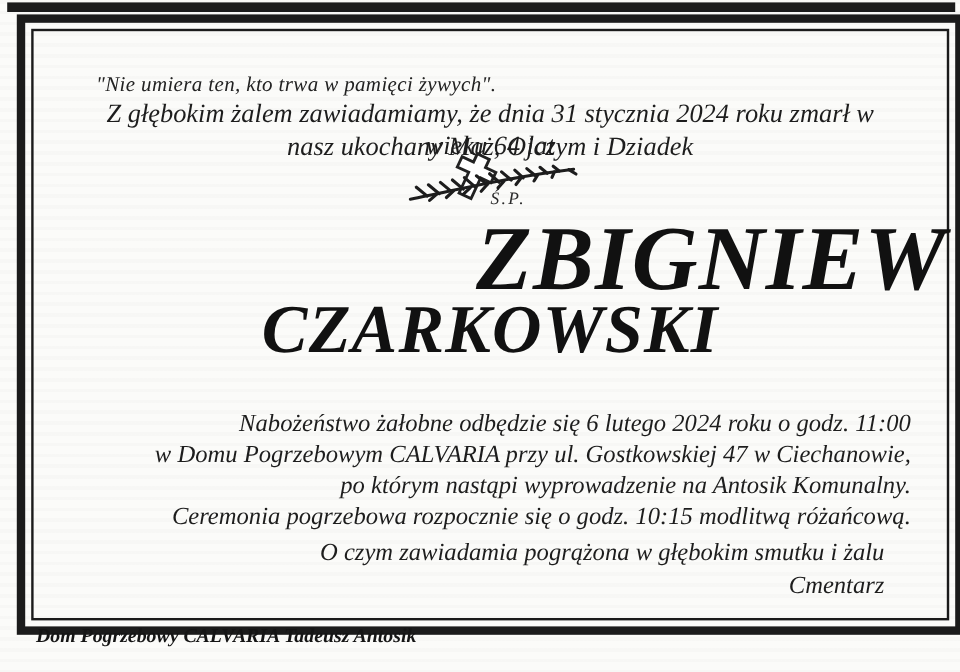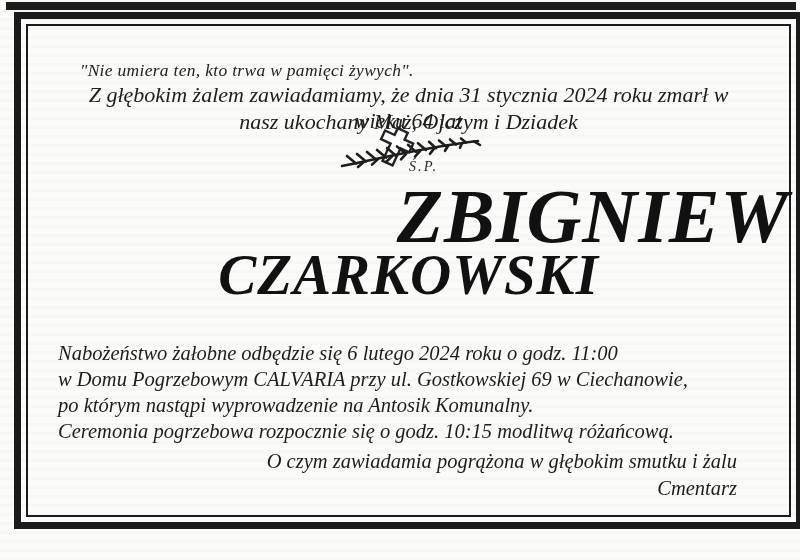--- a/index.html
+++ b/index.html
@@ -101,21 +101,21 @@
     text-align: right;
   }
   .name-2 {
     top: 220px;
     font-size: 57px;
   }
   .details {
     left: 30px;
     right: 30px;
     top: 314px;
-    text-align: left;
+    text-align: right;
     font-size: 20.5px;
     line-height: 26px;
     color: #1d1d1d;
   }
   .closing {
     right: 63px;
     top: 448px;
     text-align: right;
     font-size: 20.5px;
     line-height: 27px;
@@ -177,27 +177,28 @@
       </svg>
     </div>
 
     <div class="abs sp-label">Ś.P.</div>
 
     <div class="abs name-line name-1">ZBIGNIEW</div>
     <div class="abs name-line name-2">CZARKOWSKI</div>
 
     <div class="abs details">
       <div>Nabożeństwo żałobne odbędzie się 6 lutego 2024 roku o godz. 11:00</div>
-      <div>w Domu Pogrzebowym CALVARIA przy ul. Gostkowskiej 69 w Ciechanowie,</div>
+      <div>w Domu Pogrzebowym CALVARIA przy ul. Gostkowskiej 47 w Ciechanowie,</div>
       <div>po którym nastąpi wyprowadzenie na Antosik Komunalny.</div>
       <div>Ceremonia pogrzebowa rozpocznie się o godz. 10:15 modlitwą różańcową.</div>
     </div>
 
   </div>
 </div>
 
 <div class="abs closing" style="position:absolute;margin-left:24px;">
   <div>O czym zawiadamia pogrążona w głębokim smutku i żalu</div>
   <div>Cmentarz</div>
 </div>
 
 <div class="abs footer" style="position:absolute;">
+  <div>Dom Pogrzebowy CALVARIA Tadeusz Antosik</div>
 </div>
 
 </body></html>

